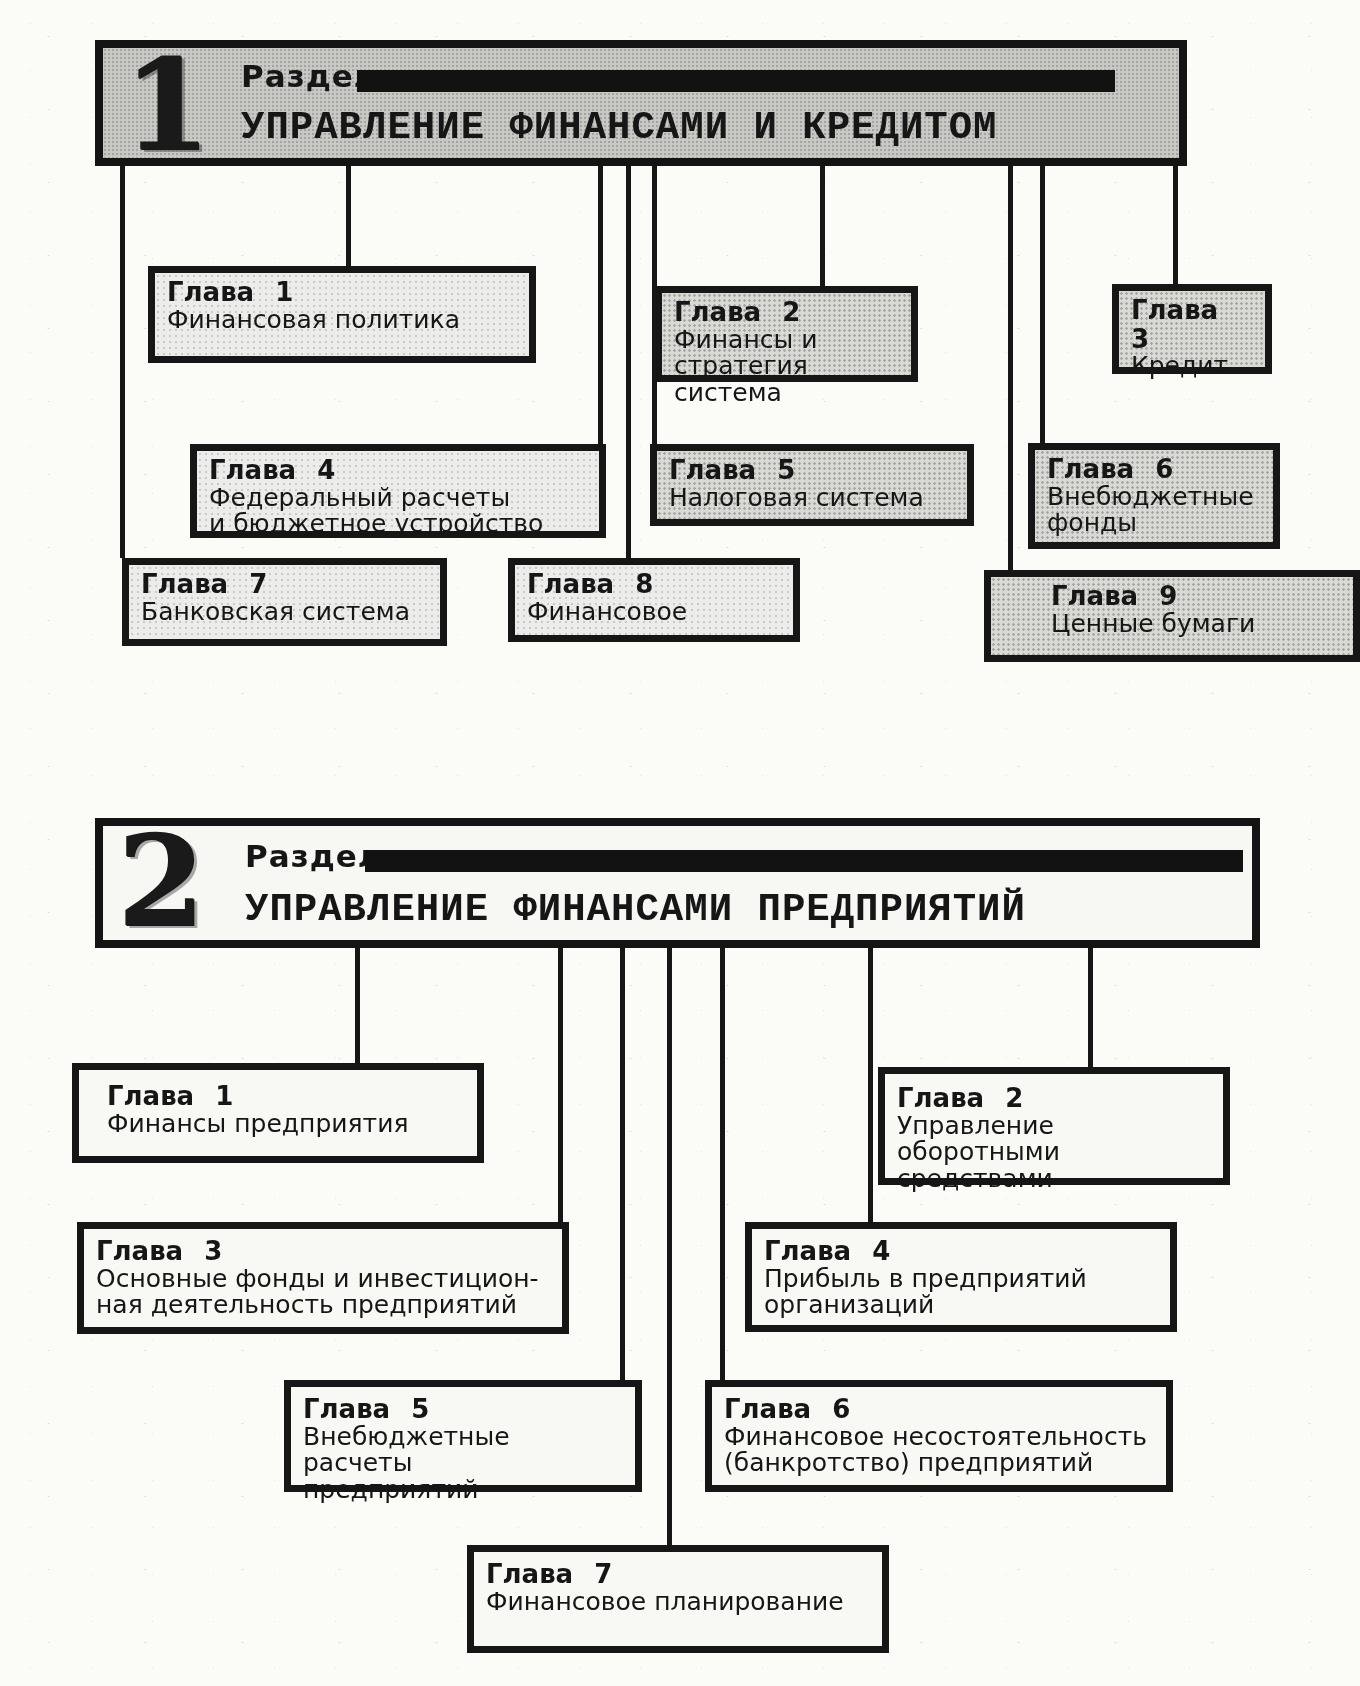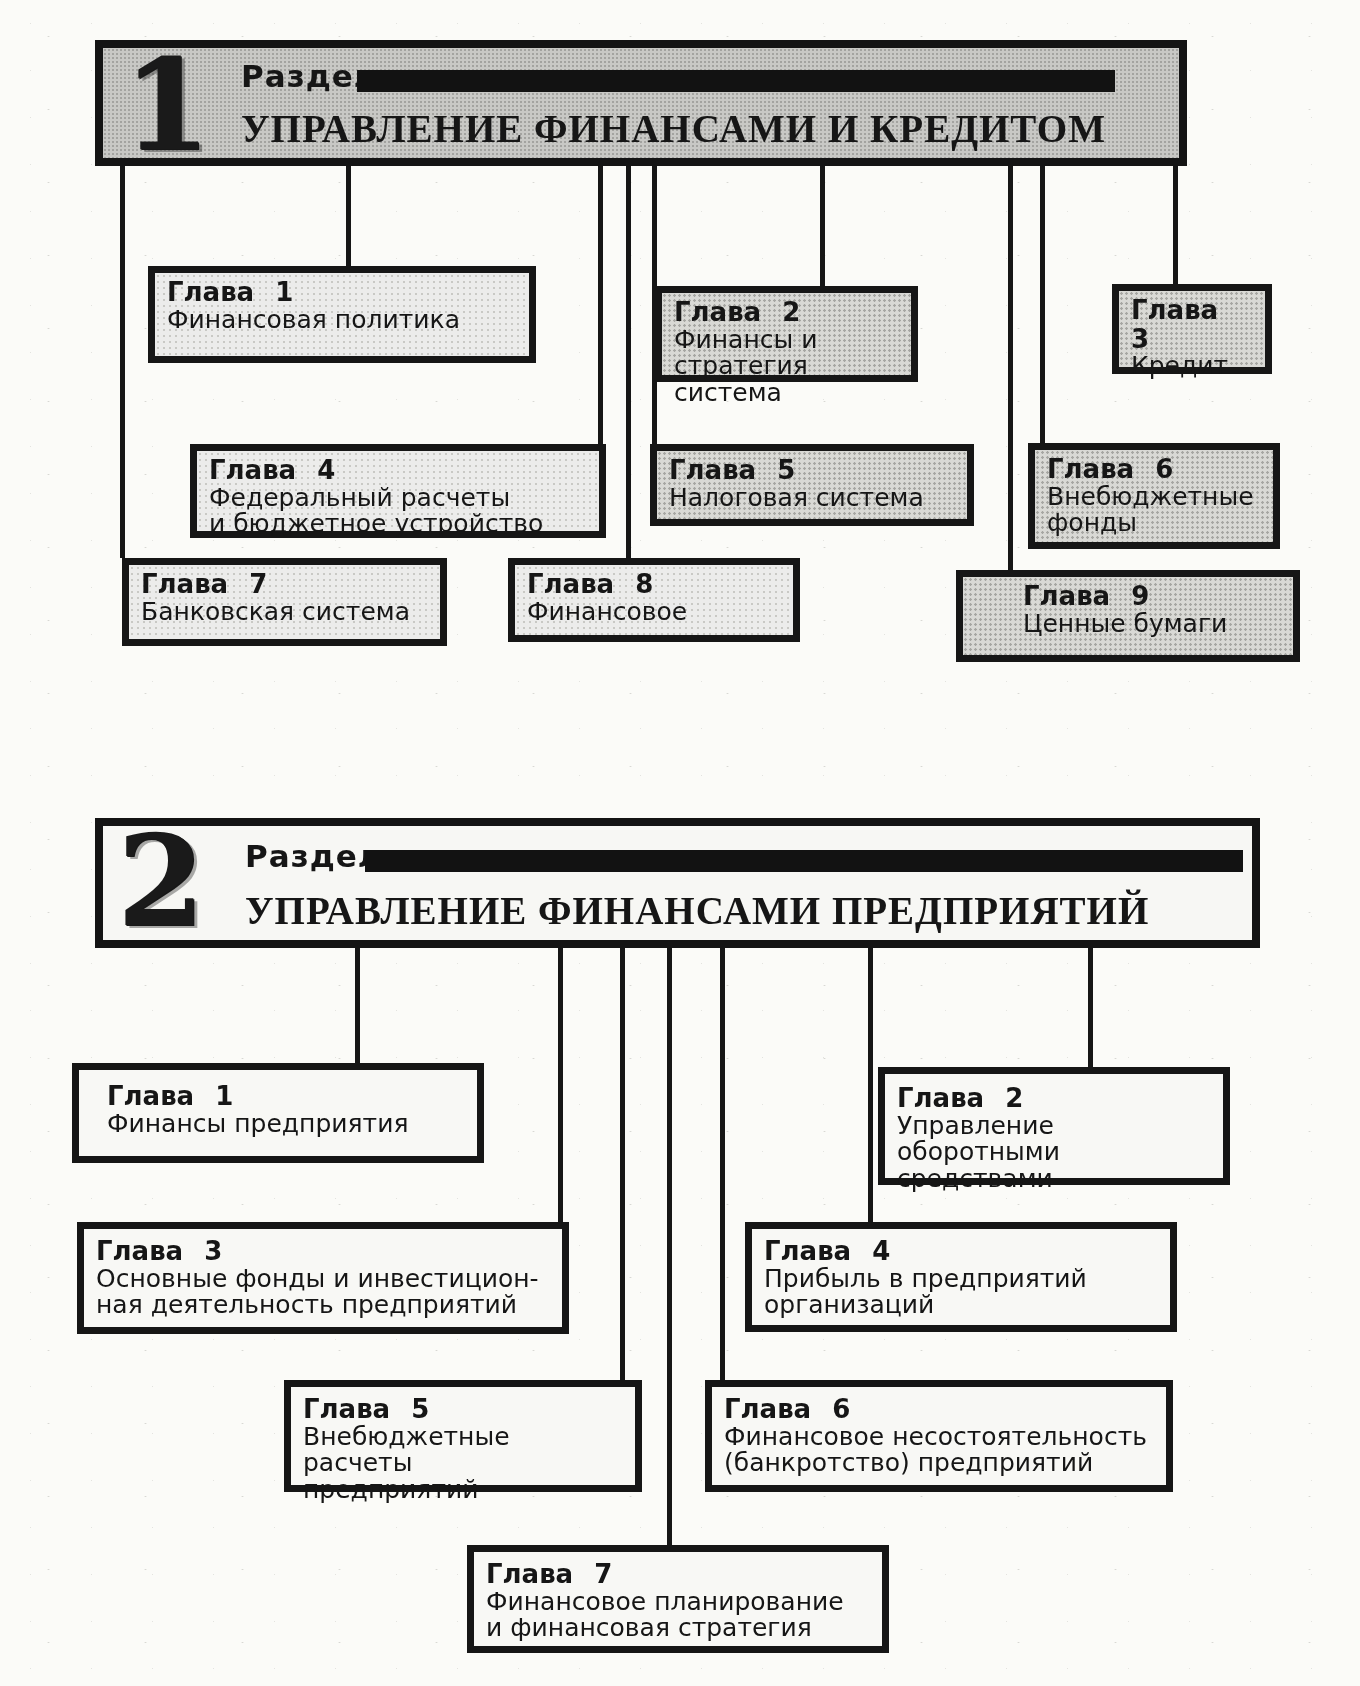--- a/index.html
+++ b/index.html
@@ -22,21 +22,21 @@
     font-size:126px;line-height:1;color:#1a1a1a;
     text-shadow:4px 3px 0 rgba(20,20,20,0.35), 1px 1px 0 #1a1a1a;}
   #header1 .sec-num{left:20px;top:-6px;}
   #header2 .sec-num{left:14px;top:-8px;}
   .sec-label{position:absolute;font-size:31px;font-weight:bold;letter-spacing:1px;}
   #header1 .sec-label{left:138px;top:10px;}
   #header2 .sec-label{left:142px;top:12px;}
   .sec-bar{position:absolute;background:#121212;height:22px;}
   #header1 .sec-bar{left:254px;top:22px;width:758px;}
   #header2 .sec-bar{left:262px;top:24px;width:878px;}
-  .sec-title{position:absolute;font-family:Liberation Serif, serif;
+  .sec-title{position:absolute;font-family:Liberation Mono, monospace;
     font-weight:900;font-size:39px;letter-spacing:1px;white-space:nowrap;}
   #header1 .sec-title{left:138px;top:58px;}
   #header2 .sec-title{left:142px;top:62px;}
   .vline{position:absolute;width:5px;background:#161616;}
   .chapter{position:absolute;border:7px solid #161616;box-sizing:border-box;
     padding:5px 12px 4px 12px;}
   .chapter.light{
     background-color:#ececE8;background-color:#ececе8;background-color:#ececeb;
     background-image:radial-gradient(#c9c9c5 0.8px, transparent 1.2px);
     background-size:6px 6px;}
@@ -104,21 +104,21 @@
 <div class="chapter light" style="left:122px;top:558px;width:325px;height:88px">
   <div class="ch-head">Глава 7</div>
   <div class="ch-line">Банковская система</div>
 </div>
 
 <div class="chapter light" style="left:508px;top:558px;width:292px;height:84px">
   <div class="ch-head">Глава 8</div>
   <div class="ch-line">Финансовое</div>
 </div>
 
-<div class="chapter shaded" style="left:956px;top:570px;width:344px;height:92px;padding-left:60px">
+<div class="chapter shaded" style="left:984px;top:570px;width:376px;height:92px;padding-left:60px">
   <div class="ch-head">Глава 9</div>
   <div class="ch-line">Ценные бумаги</div>
 </div>
 
 <div class="sec-header" id="header2">
   <div class="sec-num">2</div>
   <div class="sec-label">Раздел</div>
   <div class="sec-bar"></div>
   <div class="sec-title">УПРАВЛЕНИЕ ФИНАНСАМИ ПРЕДПРИЯТИЙ</div>
 </div>
@@ -162,14 +162,13 @@
 
 <div class="chapter plain" style="left:705px;top:1380px;width:468px;height:112px;padding-top:8px">
   <div class="ch-head">Глава 6</div>
   <div class="ch-line">Финансовое несостоятельность</div>
   <div class="ch-line">(банкротство) предприятий</div>
 </div>
 
 <div class="chapter plain" style="left:467px;top:1545px;width:422px;height:108px;padding-top:8px">
   <div class="ch-head">Глава 7</div>
   <div class="ch-line">Финансовое планирование</div>
-  <div class="ch-line">и финансовая стратегия</div>
 </div>
 
 </body></html>

